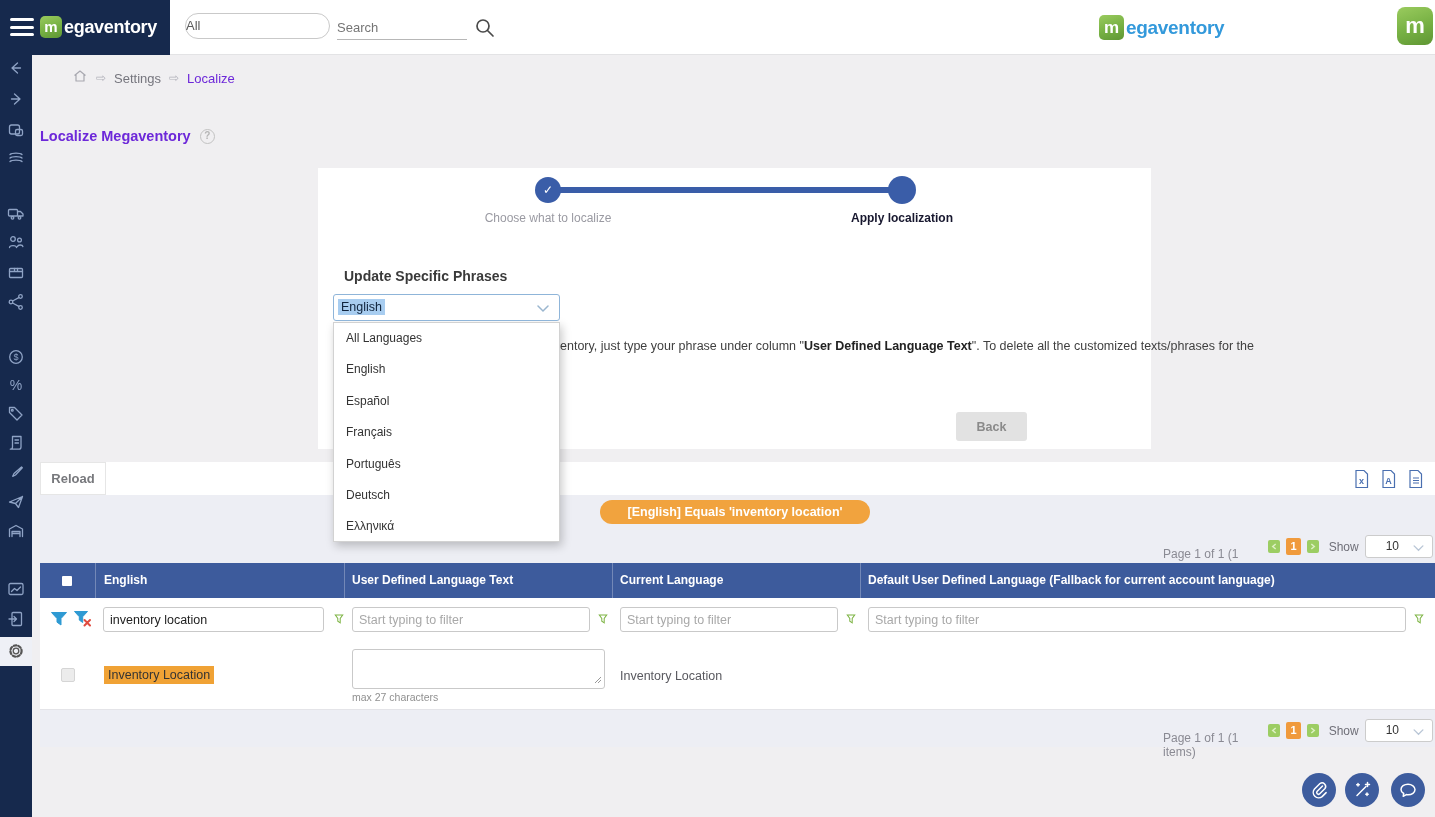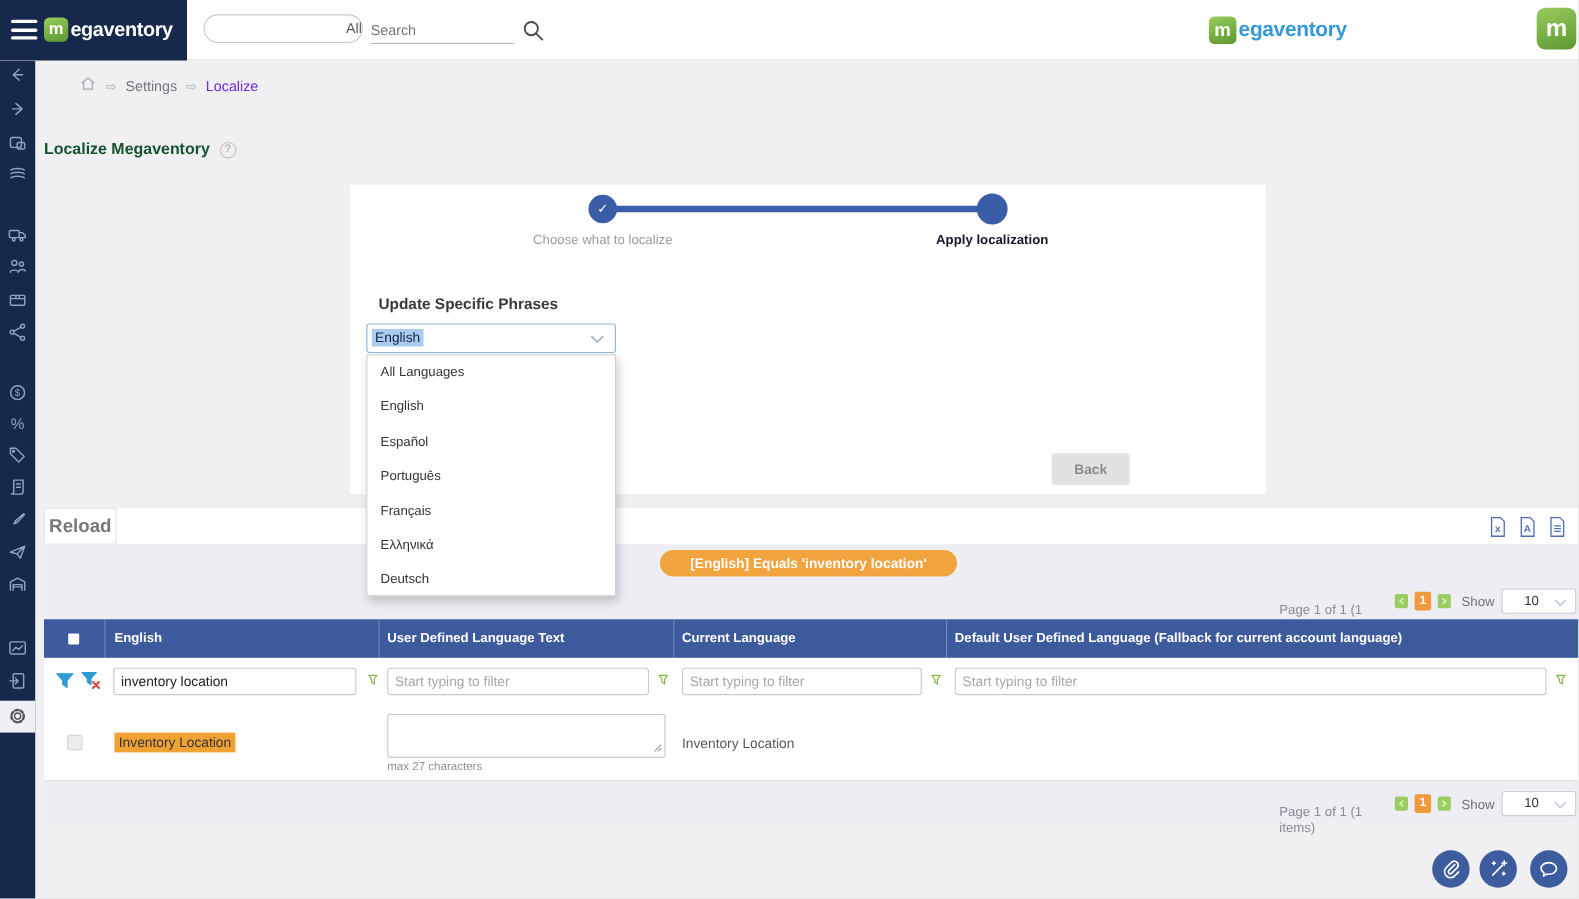--- a/index.html
+++ b/index.html
@@ -13,35 +13,35 @@
   .topbar-dark { left:0; top:0; width:170px; height:55px; background:#16294d; }
   .hamburger { left:10px; top:18px; width:24px; height:18px; cursor:pointer; }
   .hamburger i { display:block; height:3px; background:#fff; border-radius:2px; margin-bottom:4.5px; }
   .logo-cube { display:inline-block; text-align:center; background:linear-gradient(160deg,#9acb5e 0%,#76b043 55%,#5f9634 100%); color:#fff; font-weight:bold; border-radius:5px; }
   .cube-sm { width:22px; height:22px; line-height:22px; font-size:15px; }
   .cube-md { width:25px; height:25px; line-height:25px; font-size:17px; }
   .cube-lg { width:36px; height:38px; line-height:38px; font-size:22px; border-radius:8px; }
   .logo-text-white { color:#fff; font-size:18px; font-weight:bold; letter-spacing:-0.3px; }
   .logo-text-blue { color:#3399db; font-size:19px; font-weight:bold; letter-spacing:-0.3px; }
   .scope-pill { left:185px; top:13px; width:145px; height:26px; border:1px solid #c9c9c9; border-radius:13px;
-                text-align:right; line-height:24px; font-size:13px; color:#5a5a5a; background:#fff; cursor:pointer; }
+                text-align:left; line-height:24px; font-size:13px; color:#5a5a5a; background:#fff; cursor:pointer; }
   .search-input { left:337px; top:15px; width:130px; height:25px; border:none; border-bottom:1px solid #b7b7b7;
                   font-size:13px; color:#333; background:transparent; outline:none; font-family:"Liberation Sans",sans-serif; }
 
   
   .sidebar { left:0; top:55px; width:32px; height:762px; background:#16294d; z-index:15; }
   .sb-item { position:absolute; left:6px; width:20px; height:20px; cursor:pointer; }
   .sb-item svg { stroke:#8fa3c5; fill:none; stroke-width:1.3; stroke-linecap:round; stroke-linejoin:round; }
   .sb-active { position:absolute; left:0; top:582px; width:32px; height:29px; background:#eef0f6; }
 
   
   .crumb-txt { font-size:13px; color:#75757d; }
   .crumb-link { font-size:13px; color:#6d28d9; cursor:pointer; }
   .crumb-arrow { font-size:12px; color:#b3b3bb; }
-  .page-title { font-size:14.5px; font-weight:bold; color:#14532d; }
+  .page-title { font-size:14.5px; font-weight:bold; color:#6d28d9; }
   .help-circle { width:15px; height:15px; border:1.5px solid #c2c2c2; border-radius:50%; color:#b5b5b5;
                  font-size:10px; text-align:center; line-height:12px; font-weight:bold; }
 
   
   .card { left:318px; top:168px; width:833px; height:281px; background:#fff; }
   .step-line { left:548px; top:187px; width:354px; height:6px; background:#3a5da8; border-radius:3px; }
   .step-circle { border-radius:50%; background:#3a5da8; color:#fff; text-align:center; }
   .step-lbl { width:220px; text-align:center; font-size:12px; }
   .sec-heading { font-size:14px; font-weight:bold; color:#3a3a3a; }
 
@@ -52,21 +52,21 @@
                box-shadow:2px 4px 9px rgba(0,0,0,0.22); z-index:40; }
   .lang-opt { height:31.4px; line-height:31.4px; padding-left:12px; font-size:12px; color:#333; cursor:pointer; }
 
   .note-line { left:560px; top:339px; white-space:nowrap; font-size:12.5px; color:#3f3f3f; z-index:5; }
   .back-btn { left:956px; top:412px; width:71px; height:29px; background:#e2e2e2; border-radius:3px; border:none;
               font-size:12.5px; font-weight:bold; color:#8a8a8a; cursor:pointer; font-family:"Liberation Sans",sans-serif; }
 
   
   .reload-row { left:40px; top:462px; width:1395px; height:33px; background:#fff; }
   .reload-btn { position:absolute; left:0; top:0; width:66px; height:33px; background:#fff; border:1px solid #e6e6e6;
-                font-size:17px; font-weight:bold; color:#77787c; cursor:pointer; font-family:"Liberation Sans",sans-serif; }
+                font-size:13px; font-weight:bold; color:#77787c; cursor:pointer; font-family:"Liberation Sans",sans-serif; }
   .lavender { left:40px; top:495px; width:1395px; height:252px; background:#edeef4; }
   .chip { left:600px; top:500px; width:270px; height:24px; background:#f1a33e; border-radius:12px; color:#fff;
           font-size:12.5px; font-weight:bold; text-align:center; line-height:24px; cursor:pointer; }
 
   .pager { width:270px; height:23px; display:flex; align-items:center; justify-content:flex-end; gap:6px; }
   .pager-summary { font-size:12px; color:#8a8a93;margin-top:28px; }
   .pager-arrow { width:13px; height:13px; background:#9ccd63; border-radius:2px; display:flex; align-items:center;
                  justify-content:center; cursor:pointer; }
   .pager-page { width:17px; height:17px; background:#f09a3c; border-radius:2px; color:#fff; font-size:11px;
                 font-weight:bold; text-align:center; line-height:17px; cursor:pointer; }
@@ -227,31 +227,34 @@
 
   <div class="abs sec-heading" style="left:344px; top:268px;">Update Specific Phrases</div>
 
   <div class="abs lang-select">
     <span class="lang-selected">English</span>
     <svg class="abs" style="right:10px; top:10px;" width="12" height="8" viewBox="0 0 12 8" fill="none" stroke="#9ab6cf" stroke-width="1.5" stroke-linecap="round">
         <path d="M1 1 l5 5 5-5"></path>
       </svg>
   </div>
 
+  <div class="abs note-line">
+    <span>entory, just type your phrase under column "</span><b style="color:#222;">User Defined Language Text</b><span>". To delete all the customized texts/phrases for the</span>
+  </div>
 
   <button class="abs back-btn">Back</button>
 
   <div class="abs lang-menu">
     <div class="lang-opt">All Languages</div>
     <div class="lang-opt">English</div>
     <div class="lang-opt">Español</div>
+    <div class="lang-opt">Français</div>
     <div class="lang-opt">Português</div>
-    <div class="lang-opt">Français</div>
+    <div class="lang-opt">Deutsch</div>
     <div class="lang-opt">Ελληνικά</div>
-    <div class="lang-opt">Deutsch</div>
   </div>
 
   <div class="abs reload-row">
     <button class="reload-btn">Reload</button>
     <span class="abs" style="left:1313px; top:7px;"><svg width="18" height="20" viewBox="0 0 18 20" fill="none" stroke="#4a6fb0" stroke-width="1.2">
           <path d="M3 1.5 h8 l3.5 3.5 V18.5 H3 z"></path>
           <text x="8.5" y="14.5" font-size="9" font-weight="bold" text-anchor="middle" fill="#4a6fb0" stroke="none" font-family="Liberation Sans">x</text>
         </svg></span>
     <span class="abs" style="left:1340px; top:7px;"><svg width="18" height="20" viewBox="0 0 18 20" fill="none" stroke="#4a6fb0" stroke-width="1.2">
           <path d="M3 1.5 h8 l3.5 3.5 V18.5 H3 z"></path>

